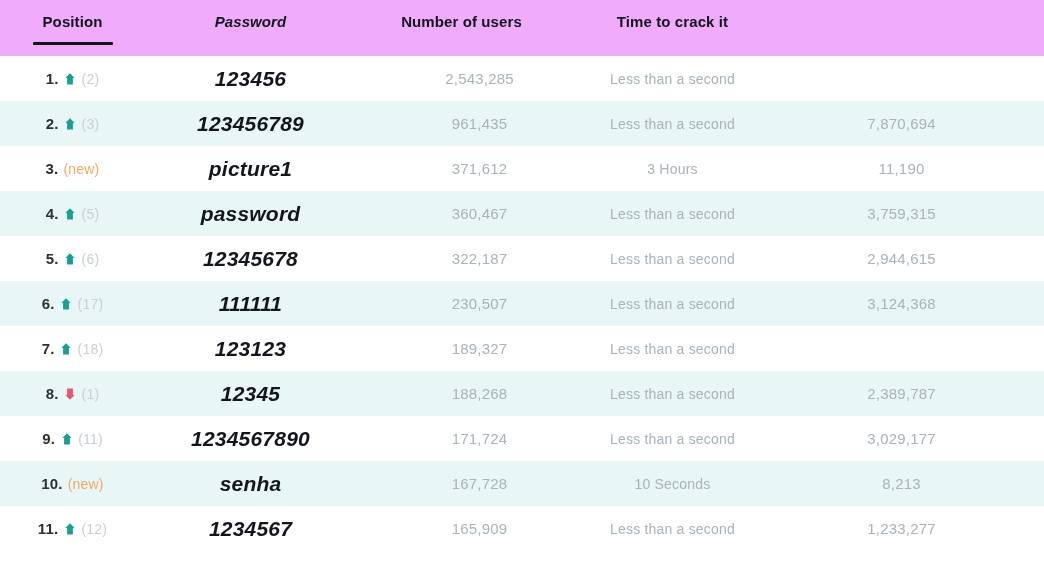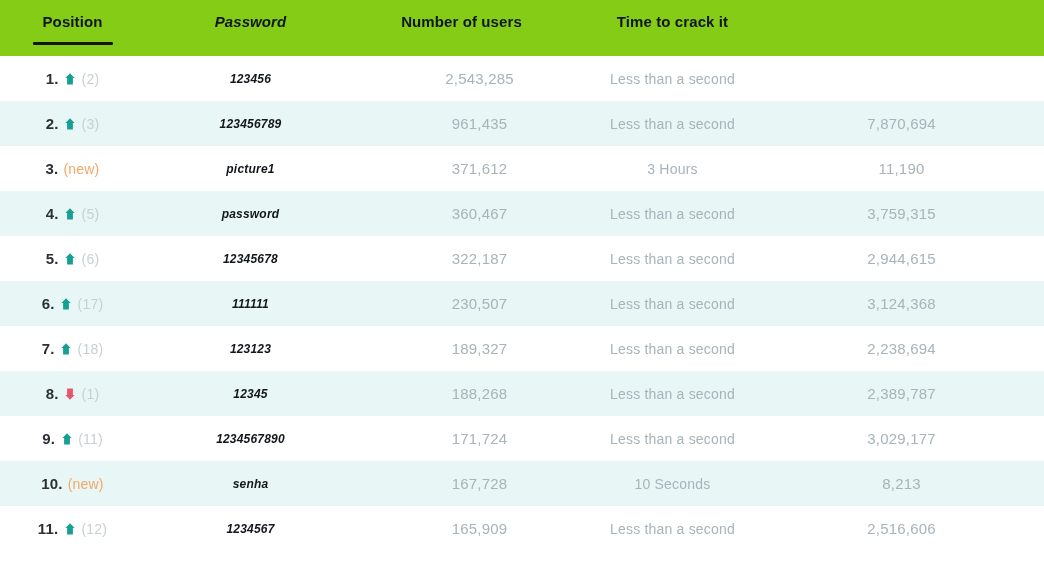--- a/index.html
+++ b/index.html
@@ -20,21 +20,21 @@
     height: 563px;
     position: relative;
     background: #ffffff;
   }
 
   
   .thead {
     display: flex;
     height: 56px;
     align-items: flex-start;
-    background: #84cc16;
+    background: #f0abfc;
   }
   .th {
     display: flex;
     flex-direction: column;
     align-items: center;
     justify-content: flex-start;
     padding-top: 12px;
     box-sizing: border-box;
   }
   .th-label {
@@ -111,21 +111,21 @@
     letter-spacing: .2px;
   }
   .badge-new {
     font-size: 14px;
     color: #f2a866;
     letter-spacing: .2px;
   }
 
   
   .pw {
-    font-size: 12px;
+    font-size: 21px;
     font-weight: bold;
     color: #13171d;
     letter-spacing: .2px;
   }
   .num {
     font-size: 15px;
     color: #a8b3ba;
     letter-spacing: .2px;
     margin-left: 36px;
   }
@@ -316,23 +316,20 @@
         </div>
         <div class="td c-password">
           <span class="pw">123123</span>
         </div>
         <div class="td c-users">
           <span class="num">189,327</span>
         </div>
         <div class="td c-crack">
           <span class="crack">Less than a second</span>
         </div>
-        <div class="td c-exposed">
-          <span class="num">2,238,694</span>
-        </div>
       </div>
       <div class="tr alt">
         <div class="td c-position">
           <div class="pos-inner">
             <span class="rank">8.</span>
             <span class="arrow down">
               <svg width="12" height="14" viewBox="0 0 12 14" aria-hidden="true">
                 <path d="M6 12.8 L1.4 8 L3.1 8 L3.1 1.4 L8.9 1.4 L8.9 8 L10.6 8 Z" fill="currentColor"></path>
               </svg>
             </span>
@@ -412,18 +409,18 @@
         <div class="td c-password">
           <span class="pw">1234567</span>
         </div>
         <div class="td c-users">
           <span class="num">165,909</span>
         </div>
         <div class="td c-crack">
           <span class="crack">Less than a second</span>
         </div>
         <div class="td c-exposed">
-          <span class="num">2,516,606</span>
+          <span class="num">1,233,277</span>
         </div>
       </div>
     </div>
 
 </div>
 
 </body></html>

